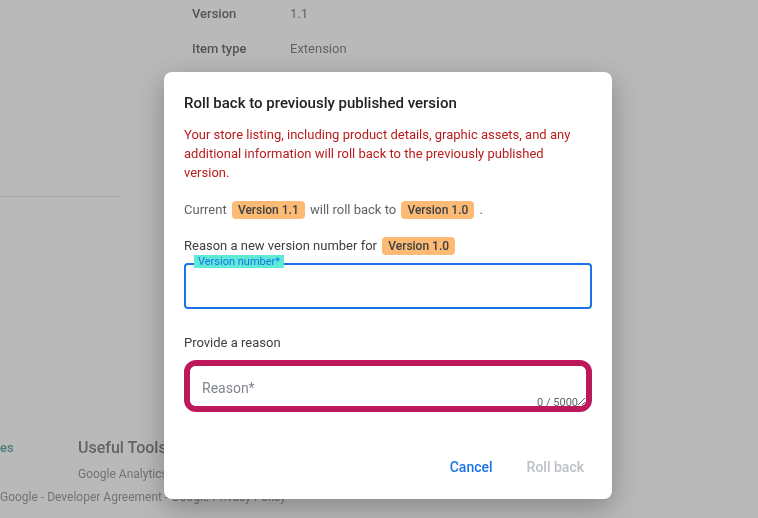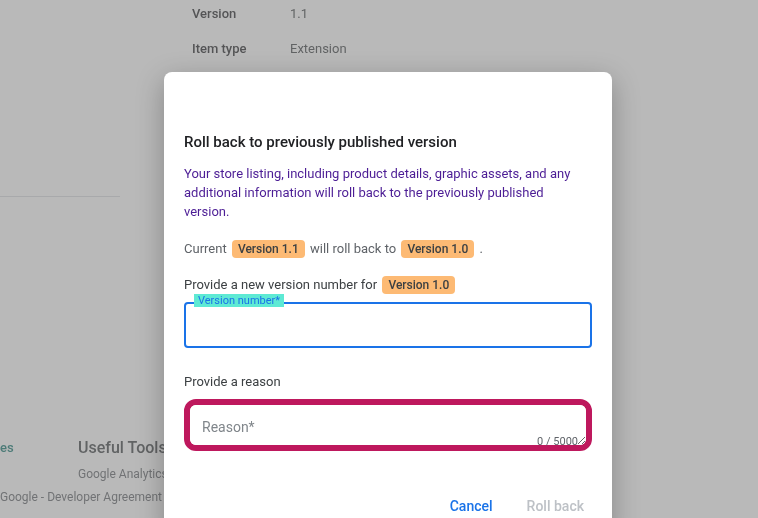--- a/index.html
+++ b/index.html
@@ -97,26 +97,25 @@
       border-radius: 8px;
       box-shadow: 0 8px 28px rgba(0,0,0,0.28);
       padding: 22px 20px 16px 20px;
       color: #3c4043;
     }
     .dialog-title {
       font-size: 15px;
       font-weight: 500;
       color: #202124;
       margin-bottom: 14px;
-      margin-top: 39px;
     }
     .dialog-desc {
       font-size: 13px;
       line-height: 1.45;
-      color: #4c1d95;
+      color: #b91c1c;
       margin-bottom: 18px;
     }
     .dialog-line {
       font-size: 13px;
       color: #5f6368;
       margin-bottom: 18px;
     }
     .chip {
       display: inline-block;
       background: #fdba74;
@@ -246,21 +245,21 @@
 
   <div class="dialog-line">
     <span>Current</span>
     <span class="chip">Version 1.1</span>
     <span> will roll back to </span>
     <span class="chip">Version 1.0</span>
     <span>.</span>
   </div>
 
   <div class="field-label-row">
-    <span>Provide a new version number for</span>
+    <span>Reason a new version number for</span>
     <span class="chip">Version 1.0</span>
   </div>
 
   <div class="field-wrap">
     <span class="float-label">Version number*</span>
     <input class="version-input" type="text" value="" style="">
   </div>
 
   <div class="reason-label">Provide a reason</div>
   <div class="reason-wrap">

